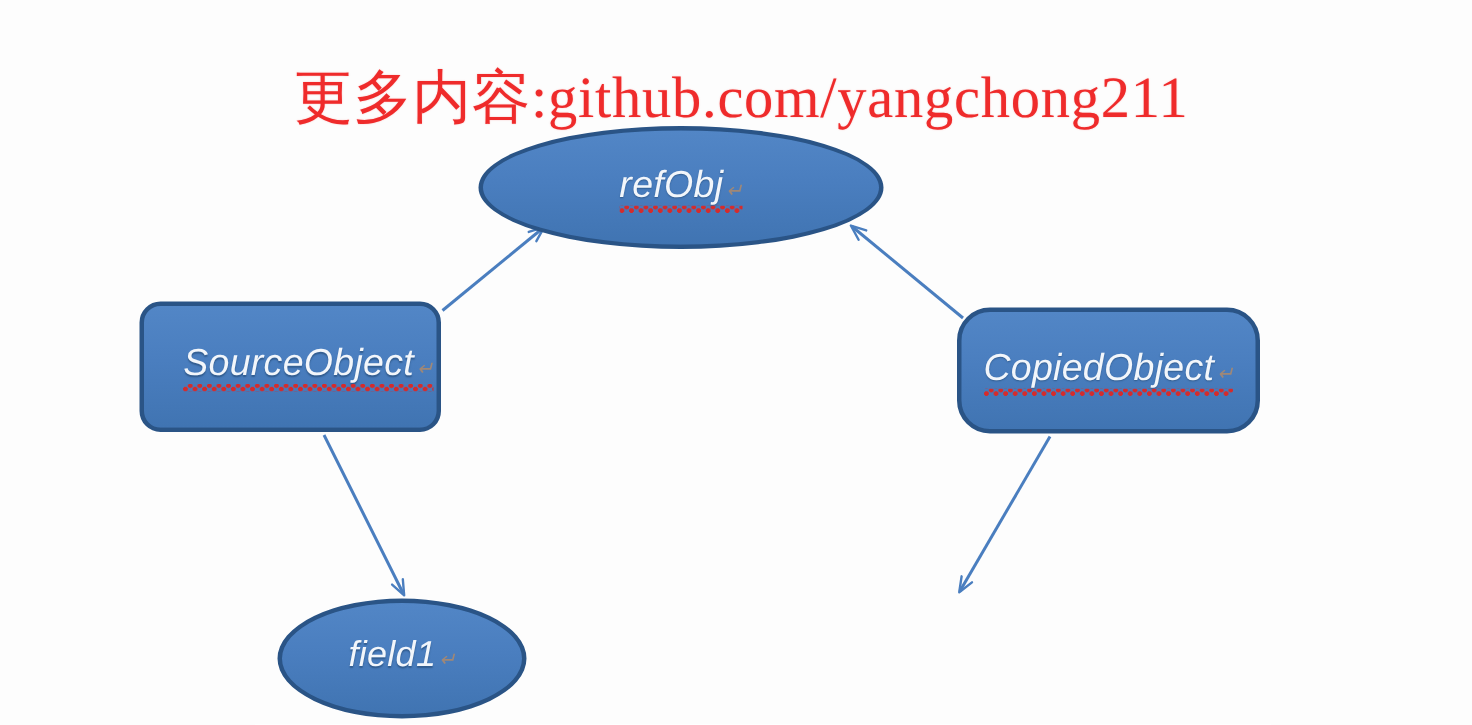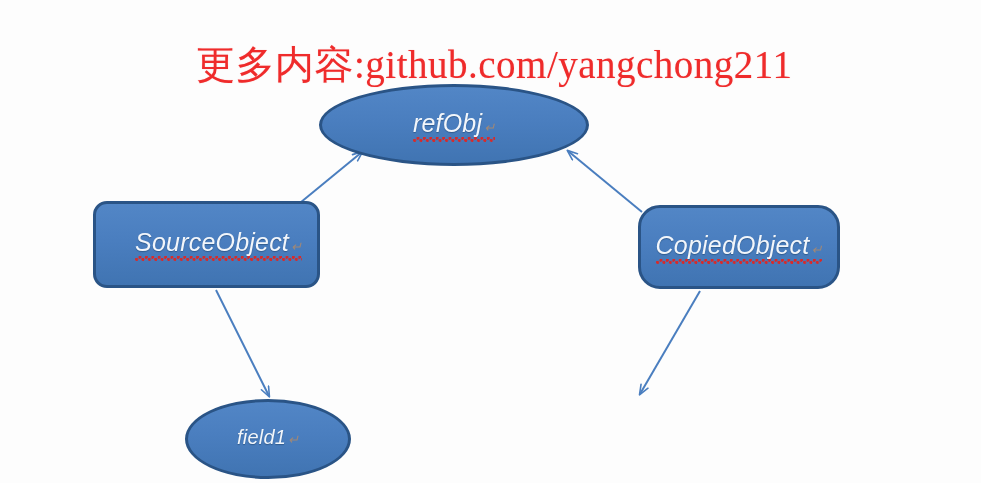--- a/index.html
+++ b/index.html
@@ -88,32 +88,32 @@
   }
 
   .ellipse { border-radius: 50%; }
   .rrect   { border-radius: 14px; }
 
   
   #node-refobj {
     left: 319px; top: 84px; width: 270px; height: 82px;
   }
   #node-sourceobject {
-    left: 93px; top: 201px; width: 227px; height: 87px; padding-left: 24px;
+    left: 93px; top: 201px; width: 201px; height: 87px; padding-left: 24px;
   }
   #node-copiedobject {
     left: 638px; top: 205px; width: 202px; height: 84px; border-radius: 22px;
   }
   #node-field1 {
     left: 185px; top: 399px; width: 166px; height: 80px;
   }
   #node-field2 {
     left: 536px; top: 398px; width: 165px; height: 80px;
   }
-  #node-field1 .label, #node-field2 .label { font-size: 20px; text-align: center; }
+  #node-field1 .label, #node-field2 .label { font-size: 24px; text-align: center; }
   #node-refobj .label { font-size: 25px; }
 </style>
 </head>
 <body>
 
 <div id="canvas">
 
   <div id="watermark">更多内容:github.com/yangchong211</div>
 
   <svg id="links" viewBox="0 0 981 483" width="981" height="483">

